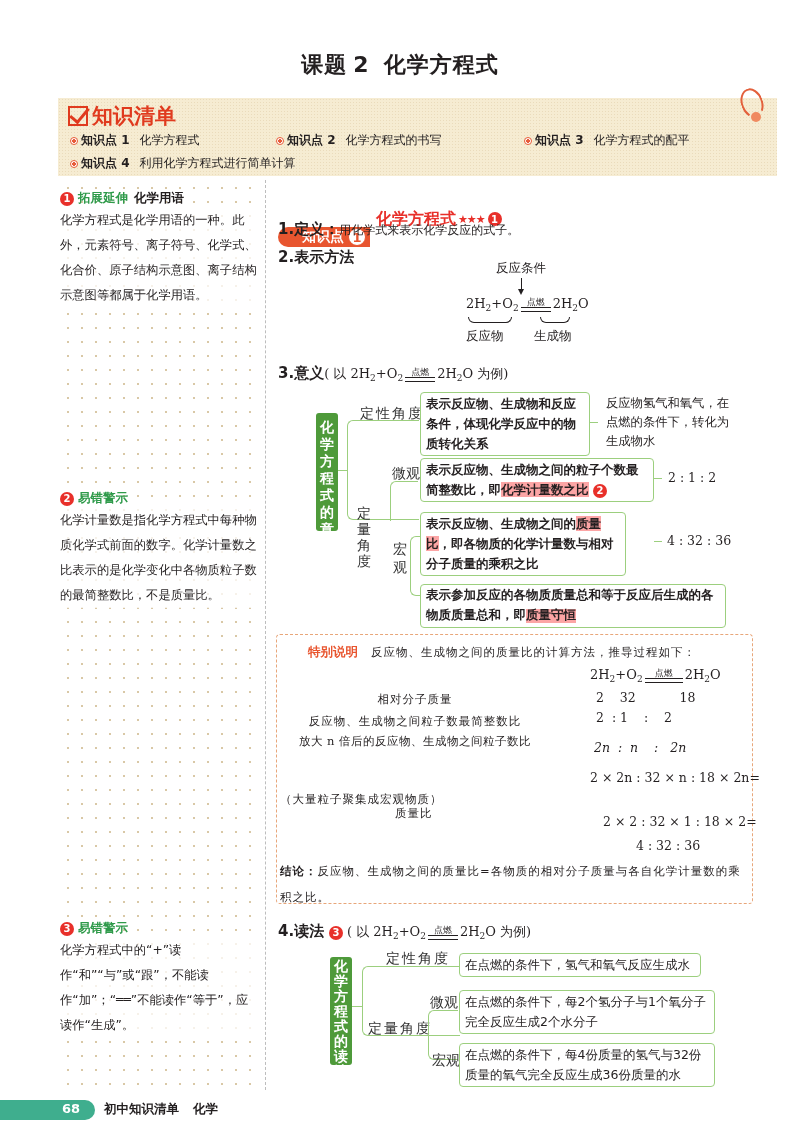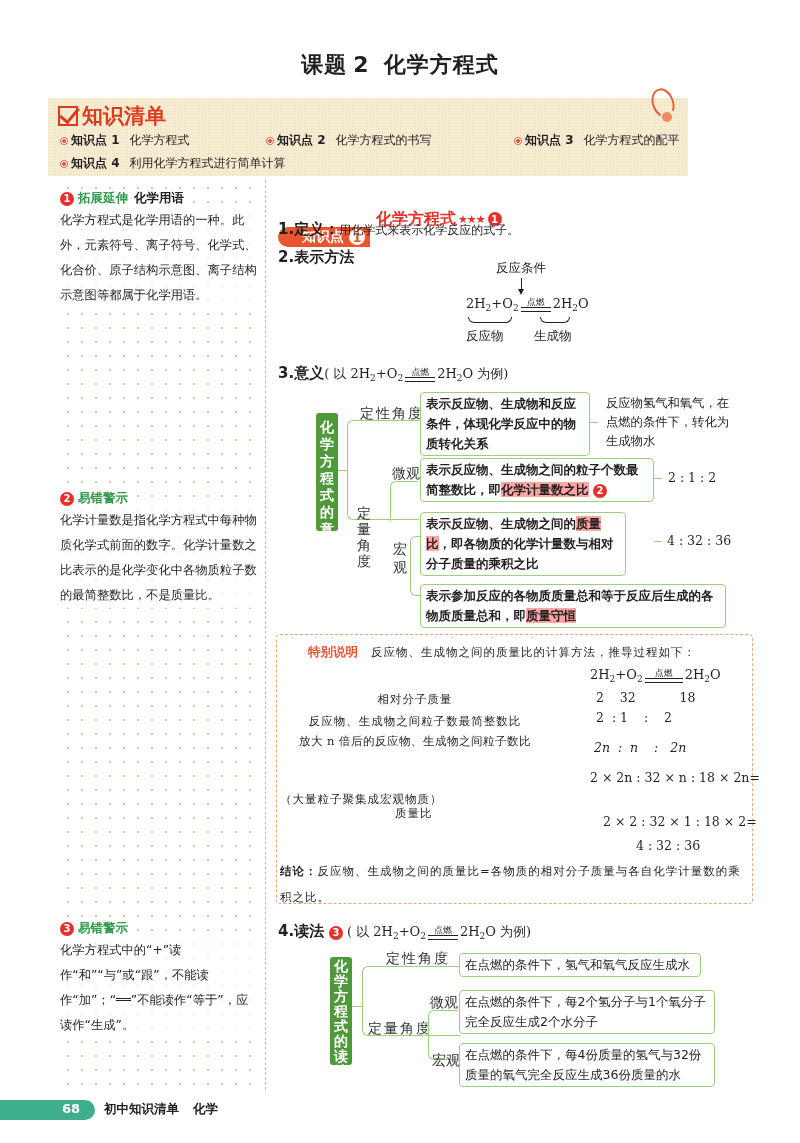--- a/index.html
+++ b/index.html
@@ -6,21 +6,21 @@
   html, body { width: 800px; height: 1143px; background: #ffffff; overflow: hidden; }
   body { position: relative; font-family: "DejaVu Sans", "Liberation Sans", sans-serif; color: #231f20; }
   .abs { position: absolute; }
   .serif { font-family: "DejaVu Serif", "Liberation Serif", serif; }
 
   
   .page-title { left: 0; width: 800px; top: 50px; text-align: center; font-size: 22px; font-weight: bold; letter-spacing: 1px; }
   .page-title .num { margin: 0 14px 0 6px; }
 
   
-  .banner { left: 48px; top: 98px; width: 640px; height: 78px; background: #f6ecd2;
+  .banner { left: 58px; top: 98px; width: 719px; height: 78px; background: #f6ecd2;
     background-image: radial-gradient(rgba(200,170,120,0.25) 1px, transparent 1px); background-size: 3px 3px; }
   .banner-title { left: 10px; top: 4px; font-size: 21px; font-weight: bold; color: #e03a1e; display: flex; align-items: center; }
   .check-icon { width: 20px; height: 20px; border: 2px solid #e03a1e; margin-right: 4px; position: relative; display: inline-block; }
   .check-icon::after { content: ""; position: absolute; left: 4px; top: -4px; width: 8px; height: 16px; border-right: 3px solid #e03a1e; border-bottom: 3px solid #e03a1e; transform: rotate(40deg); }
   .kp { font-size: 12px; display: flex; align-items: center; }
   .kp .dot { width: 8px; height: 8px; border-radius: 50%; border: 1.5px solid #e85c3a; background: radial-gradient(#e85c3a 40%, #fff 45%); margin-right: 3px; }
   .kp .kp-label { font-weight: bold; margin-right: 10px; }
   .pin-icon { right: 14px; top: -10px; width: 22px; height: 30px; border: 2px solid #e3603c; border-radius: 50% 50% 50% 50%; border-bottom-color: transparent; transform: rotate(-20deg); }
   .pin-dot { right: 16px; top: 14px; width: 10px; height: 10px; border-radius: 50%; background: #f08a60; }
 
@@ -185,21 +185,21 @@
 </div>
 <div class="abs line" style="left:654px; top:478px; width:8px; height:1px;"></div>
 <div class="abs ratio" style="left:668px; top:470px;">2 : 1 : 2</div>
 
 <div class="abs box bold" style="left:420px; top:512px; width:206px;">
   <span>表示反应物、生成物之间的</span><span class="hl">质量比</span><span>，即各物质的化学计量数与相对分子质量的乘积之比</span>
 </div>
 <div class="abs line" style="left:654px; top:541px; width:8px; height:1px;"></div>
 <div class="abs ratio" style="left:667px; top:533px;">4 : 32 : 36</div>
 
-<div class="abs box bold" style="left:420px; top:584px; width:306px;">
+<div class="abs box bold" style="left:420px; top:584px; width:306px;font-family:Liberation Mono, monospace;">
   <span>表示参加反应的各物质质量总和等于反应后生成的各物质质量总和，即</span><span class="hl">质量守恒</span>
 </div>
 
 <div class="abs special"></div>
 <div class="abs" style="left:280px; top:641px;padding-left:28px;">
   <span class="special-title">特别说明</span>
   <span class="sp-text" style="margin-left:8px;">反应物、生成物之间的质量比的计算方法，推导过程如下：</span>
 </div>
 <div class="abs serif" style="left:590px; top:667px; font-size:13px;">
   2H<sub>2</sub>+O<sub>2</sub><span class="eqcond">

